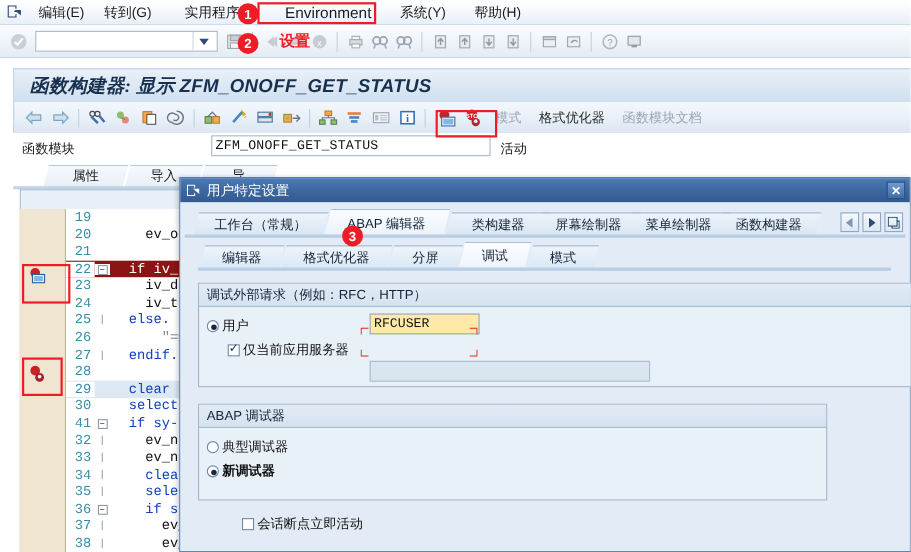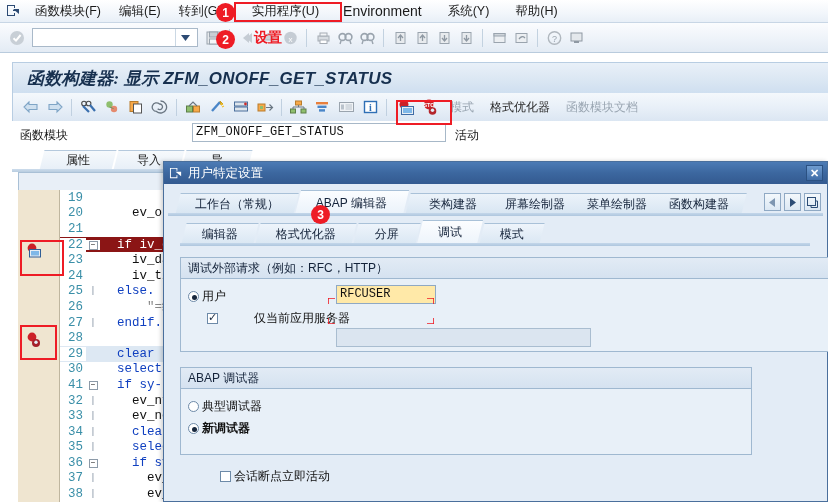--- a/index.html
+++ b/index.html
@@ -276,21 +276,20 @@
 <div id="app">
 
   <div class="menubar">
     <div class="sap-logo-icon">
       <svg width="15" height="14" viewBox="0 0 15 14">
         <path d="M1 1 H9 V4 H8 V2 H2 V11 H8 V9 H9 V12 H1 Z" fill="#2c4a73"></path>
         <path d="M7 5 H13 V10 Z" fill="#2c4a73"></path>
         <path d="M7 6.5 L12.5 6.5" stroke="#2c4a73" stroke-width="1"></path>
       </svg>
     </div>
-    <div class="menu-item"><span>函数模块(F)</span></div>
     <div class="menu-item"><span>编辑(E)</span></div>
     <div class="menu-item"><span>转到(G)</span></div>
     <div class="menu-item" style="margin-left:12px;"><span>实用程序(U)</span></div>
     <div class="menu-item latin" style="margin-left:6px;"><span>Environment</span></div>
     <div class="menu-item" style="margin-left:8px;"><span>系统(Y)</span></div>
     <div class="menu-item" style="margin-left:8px;"><span>帮助(H)</span></div>
   </div>
 
   <div class="toolbar1">
     <div class="tb-btn">
@@ -759,21 +758,21 @@
 
         <div class="groupbox" style="left:8px; top:37px; width:656px; height:95px;">
           <div class="gb-header">调试外部请求（例如：RFC，HTTP）</div>
 
           <div class="ctl-row" style="left:7px; top:30px;">
             <span class="radio on"></span>
             <span class="lbl">用户</span>
           </div>
           <div class="txtinput" style="position:absolute; left:155px; top:27px; width:100px;">RFCUSER</div>
 
-          <div class="ctl-row" style="left:26px; top:52px;gap:33px;">
+          <div class="ctl-row" style="left:26px; top:52px;">
             <span class="checkbox on"></span>
             <span class="lbl">仅当前应用服务器</span>
           </div>
 
           <div class="ctl-row" style="left:7px; top:73px;margin-top:38px;">
             <span class="radio"></span>
             <span class="lbl">终端标识</span>
           </div>
           <div class="txtinput disabled" style="position:absolute; left:155px; top:70px; width:255px;"></div>
         </div>

